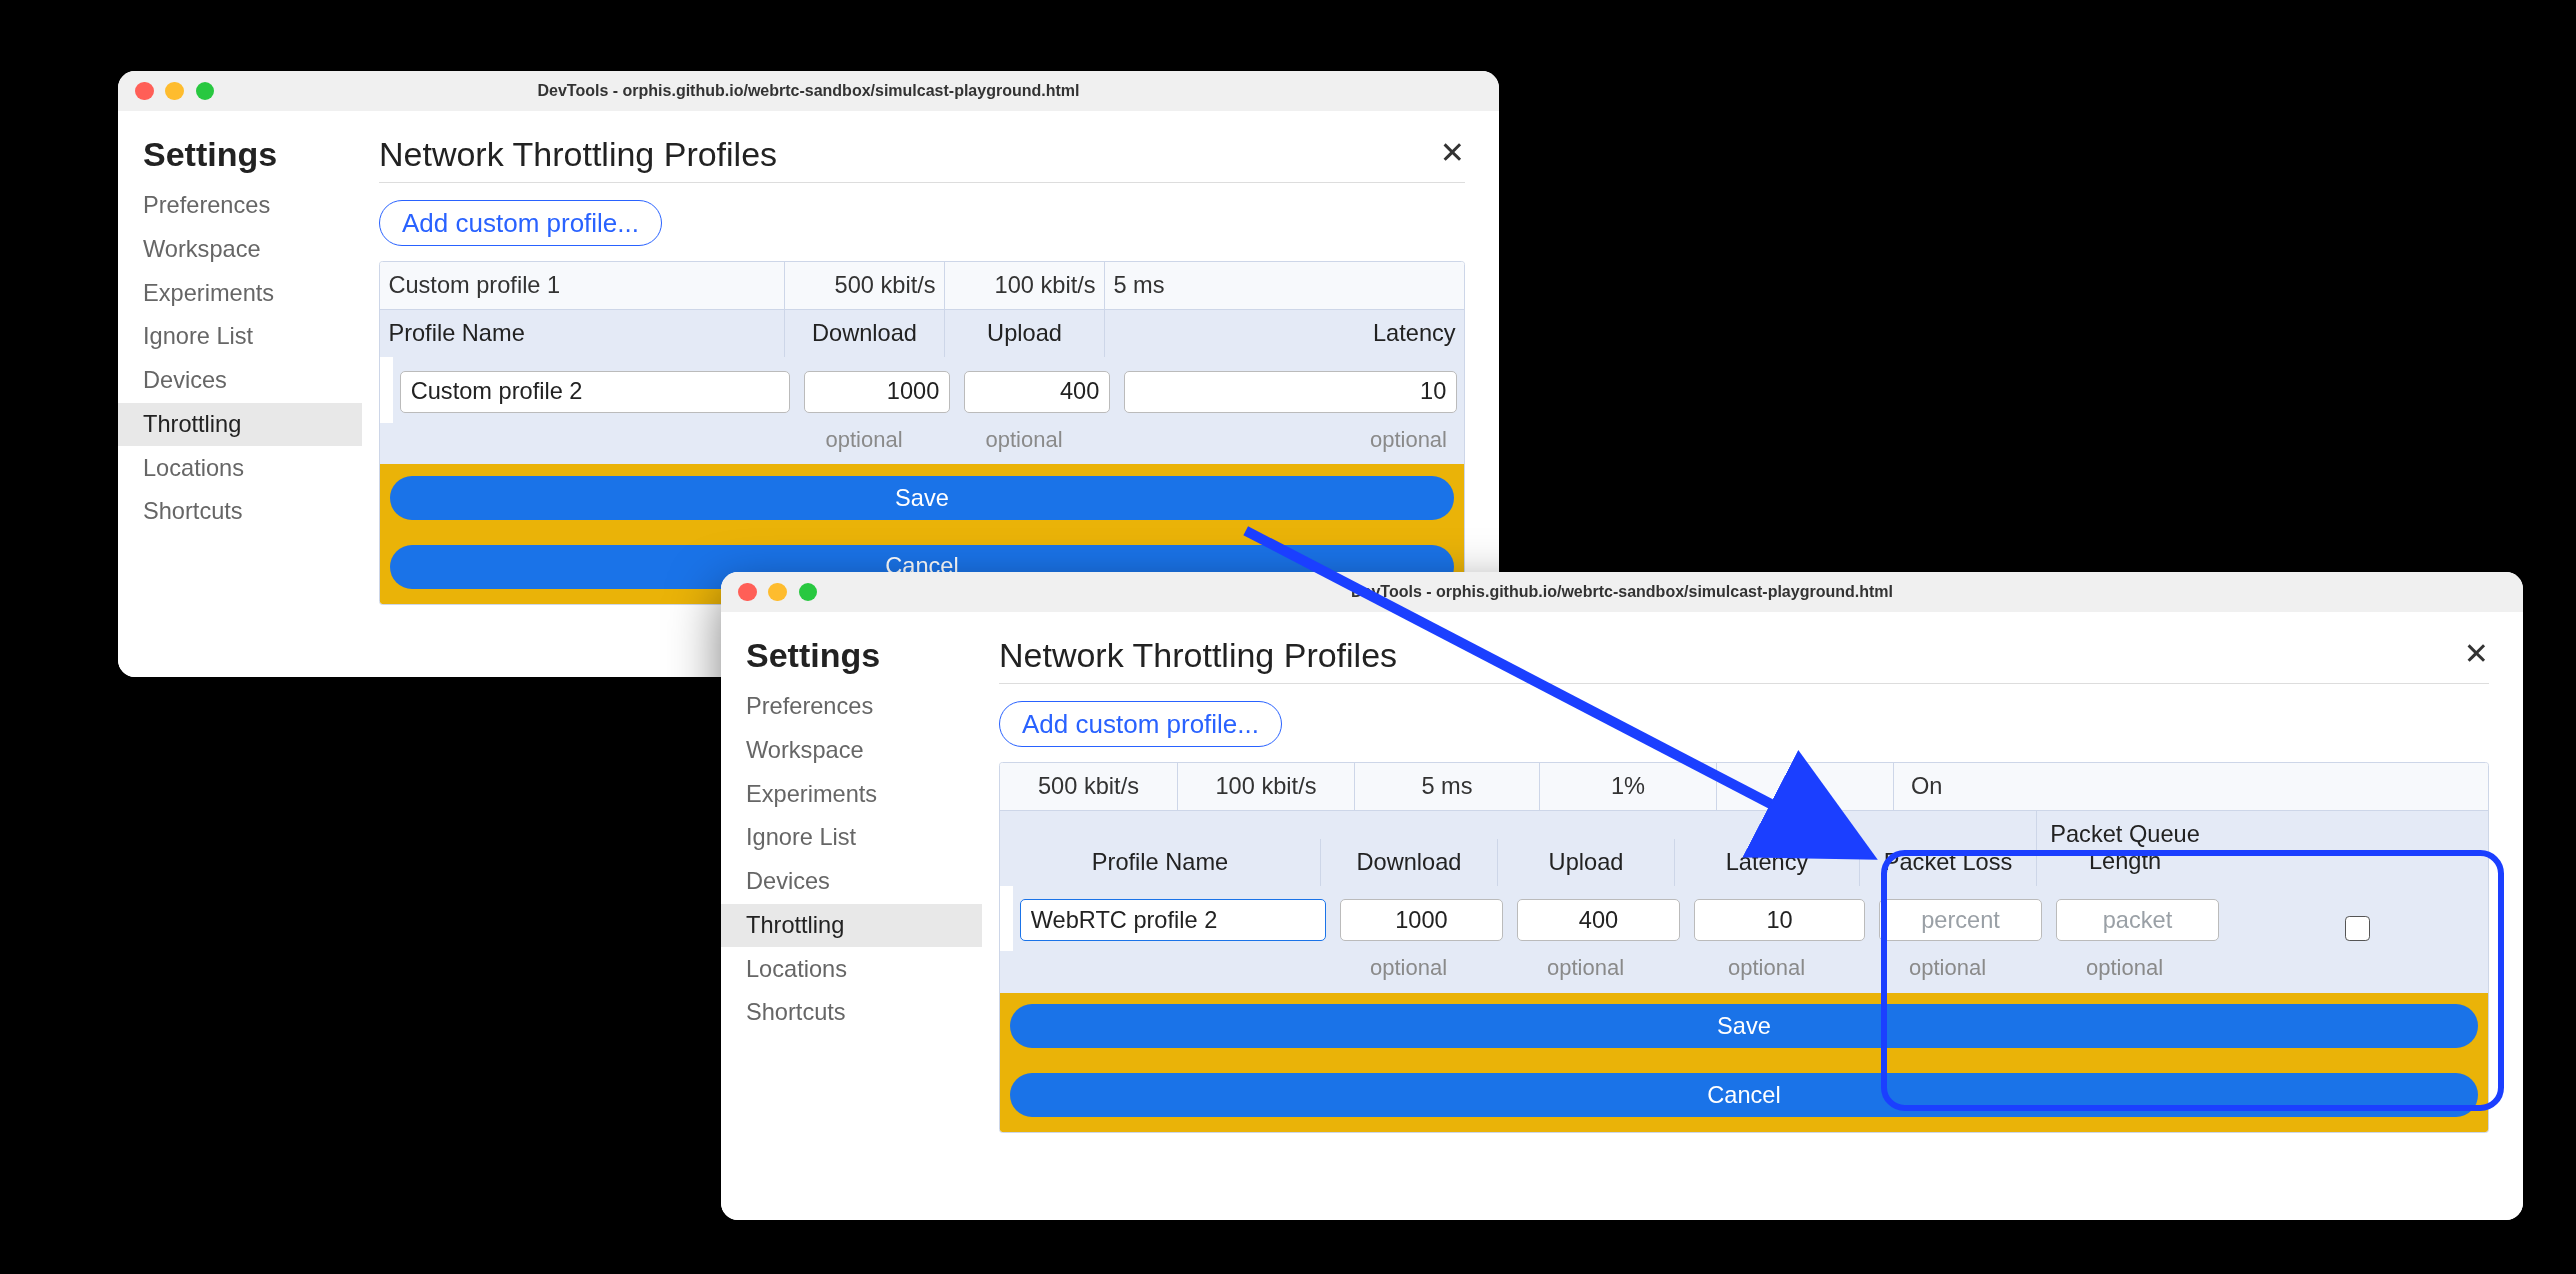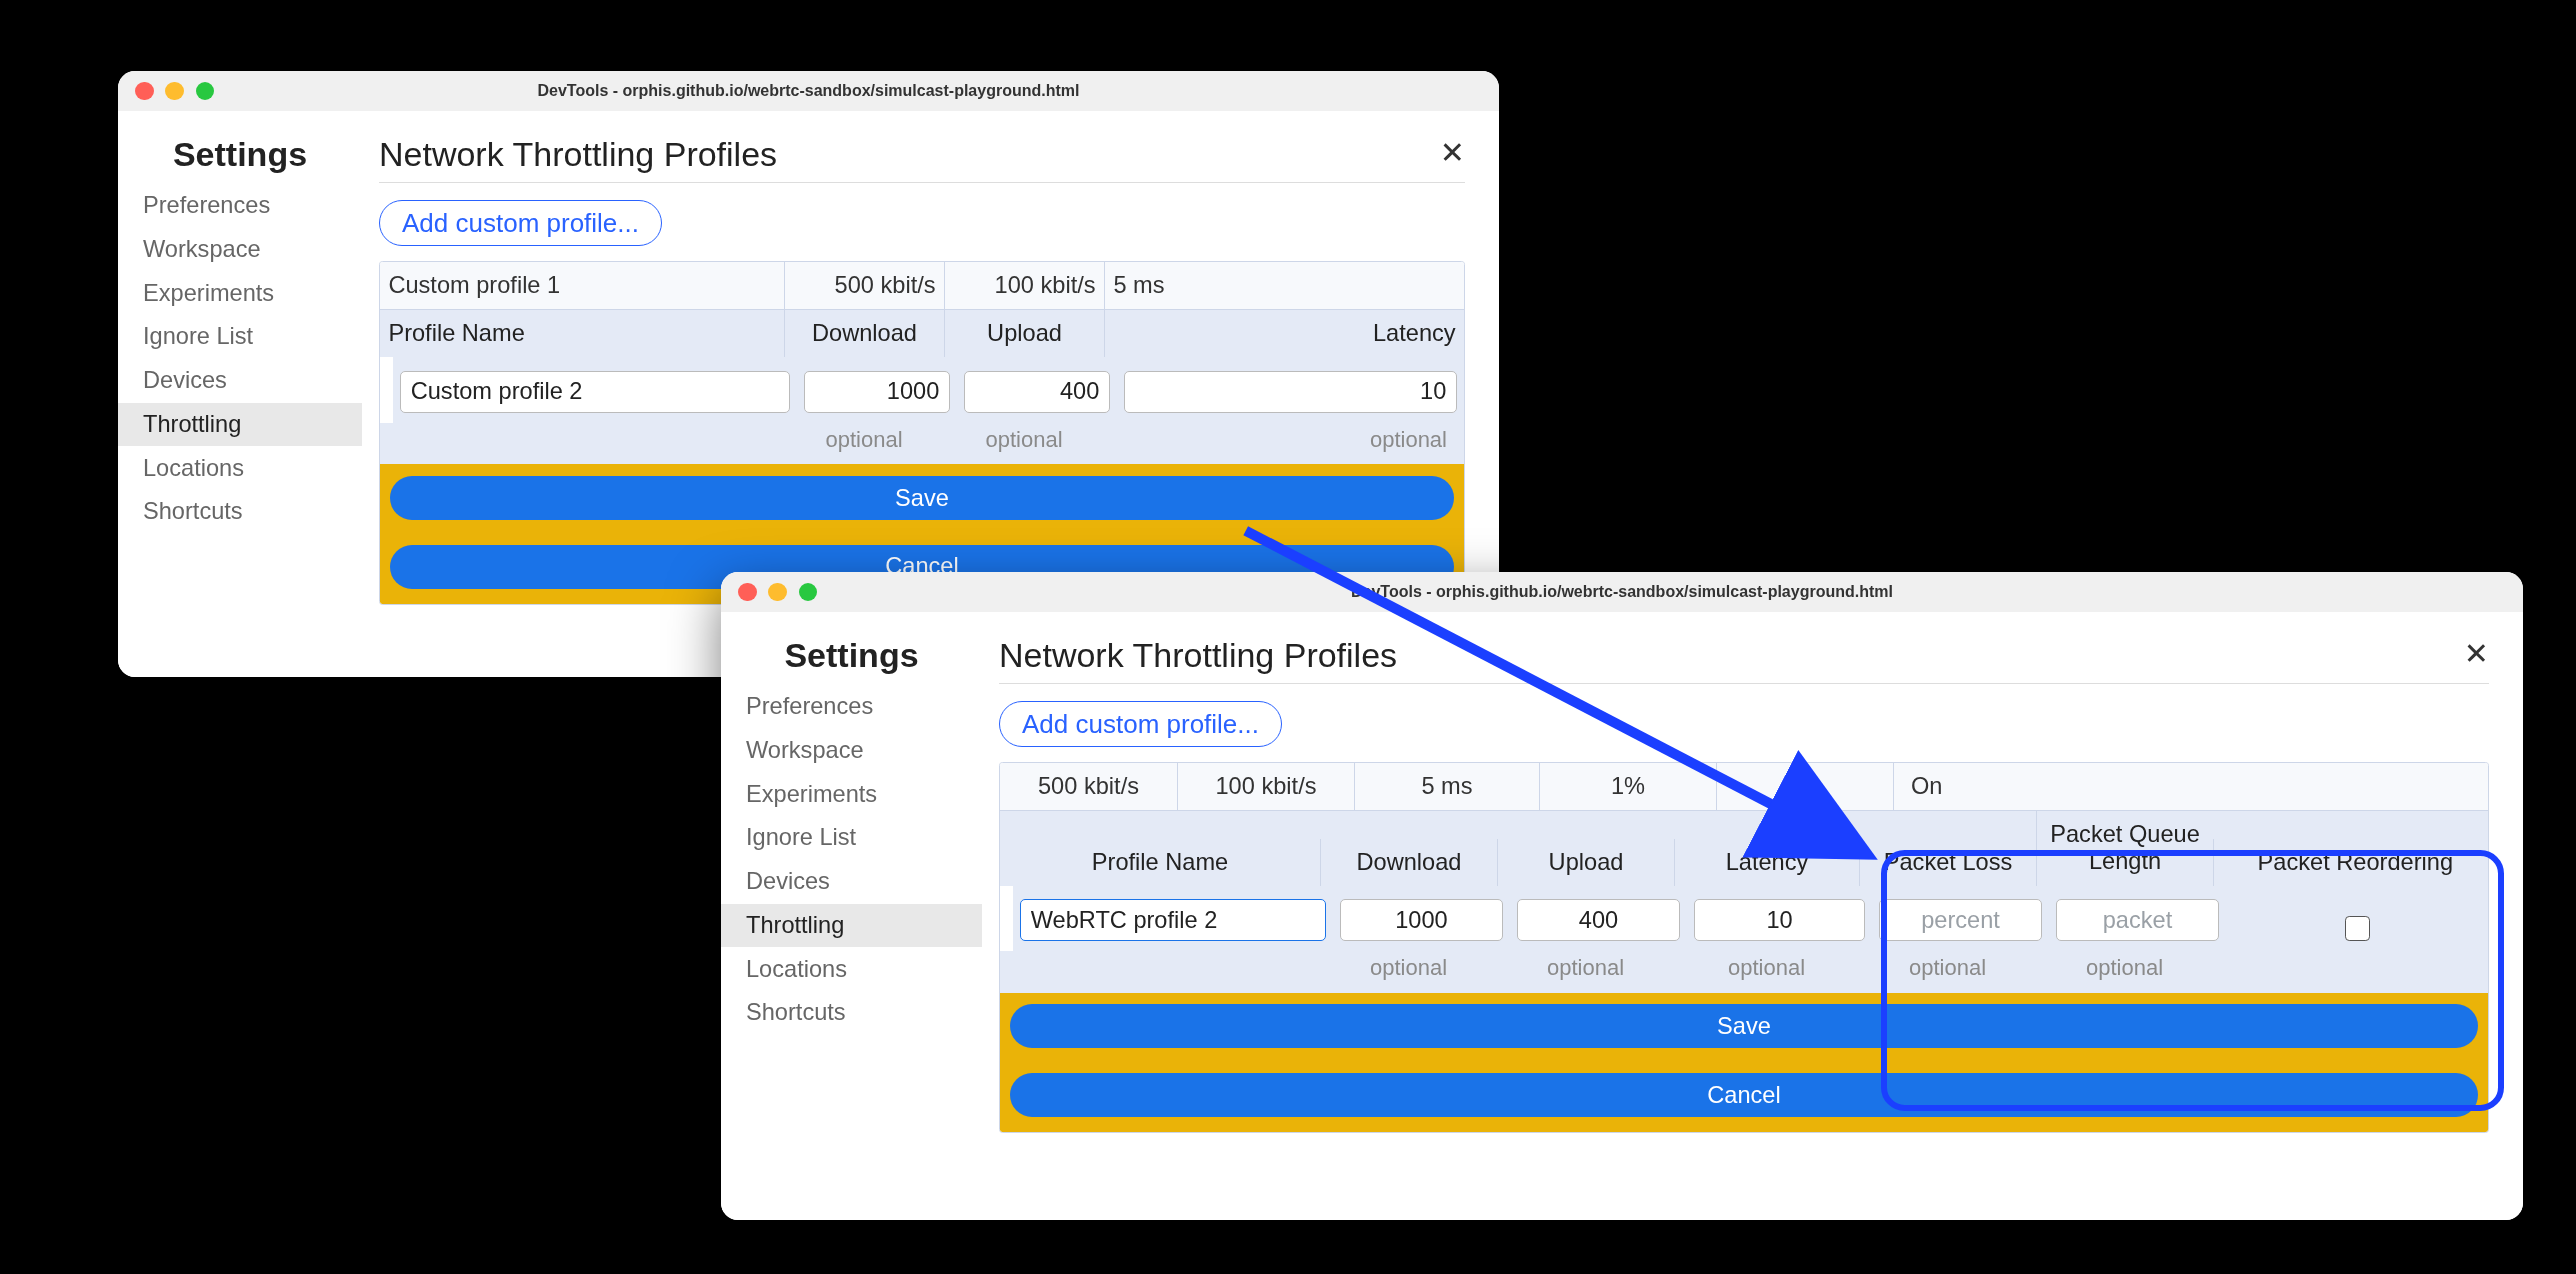--- a/index.html
+++ b/index.html
@@ -30,21 +30,21 @@
     position: relative;
   }
   .traffic { display:flex; gap:11.8px; }
   .dot { width:18.5px; height:18.5px; border-radius:50%; }
   .dot.red{background:#ff5f57;} .dot.yellow{background:#febc2e;} .dot.green{background:#28c840;}
   .titletext { position:absolute; left:0; right:0; text-align:center; font-size:16px; font-weight:600; color:#333; }
 
   .body { display:flex; height:calc(100% - 40px); background:#fff; }
   .sidebar { width: 244px; padding: 23.6px 0 0 0; }
   .win2 .sidebar { width: 261px; }
-  .sidebar-title { font-size:34px; font-weight:600; padding:0 25px 10px 25px; color:#222;text-align:center; }
+  .sidebar-title { font-size:34px; font-weight:600; padding:0 25px 10px 25px; color:#222; }
   .side-item { font-size:23.6px; color:#666; padding:8.4px 25px; cursor:pointer; }
   .side-item.active { background:#e8e8e8; color:#222; }
 
   .main { flex:1; padding: 23.6px 34px 0 17px; position:relative; }
   .main-title { font-size:34px; font-weight:400; color:#222; padding-bottom:8.4px; border-bottom:0.8px solid #ddd; }
   .close-x { position:absolute; right:34px; top:23.6px; font-size:30px; cursor:pointer; color:#333; }
   .add-btn {
     display:inline-block; margin:17px 0 15px 0;
     border:0.8px solid #2962ff; color:#2962ff;
     border-radius:841px; padding:6.7px 22px; font-size:26px; cursor:pointer;
@@ -215,21 +215,20 @@
           <div class="cell col-pql">10</div>
           <div class="cell col-pr">On</div>
         </div>
         <div class="row header">
           <div class="cell header col-name" style="justify-content:center;">Profile Name</div>
           <div class="cell header col-dl">Download</div>
           <div class="cell header col-ul">Upload</div>
           <div class="cell header col-lat">Latency</div>
           <div class="cell header col-pl">Packet Loss</div>
           <div class="cell header col-pql">Packet Queue Length</div>
-          <div class="cell header col-pr" style="justify-content:center;">Packet Reordering</div>
         </div>
         <div class="row edit">
           <div class="cell col-name">
               <input class="txt focused" value="WebRTC profile 2" style="">
             </div>
           <div class="cell col-dl">
               <input class="txt num center" value="1000" style="">
             </div>
           <div class="cell col-ul">
               <input class="txt num center" value="400" style="">

